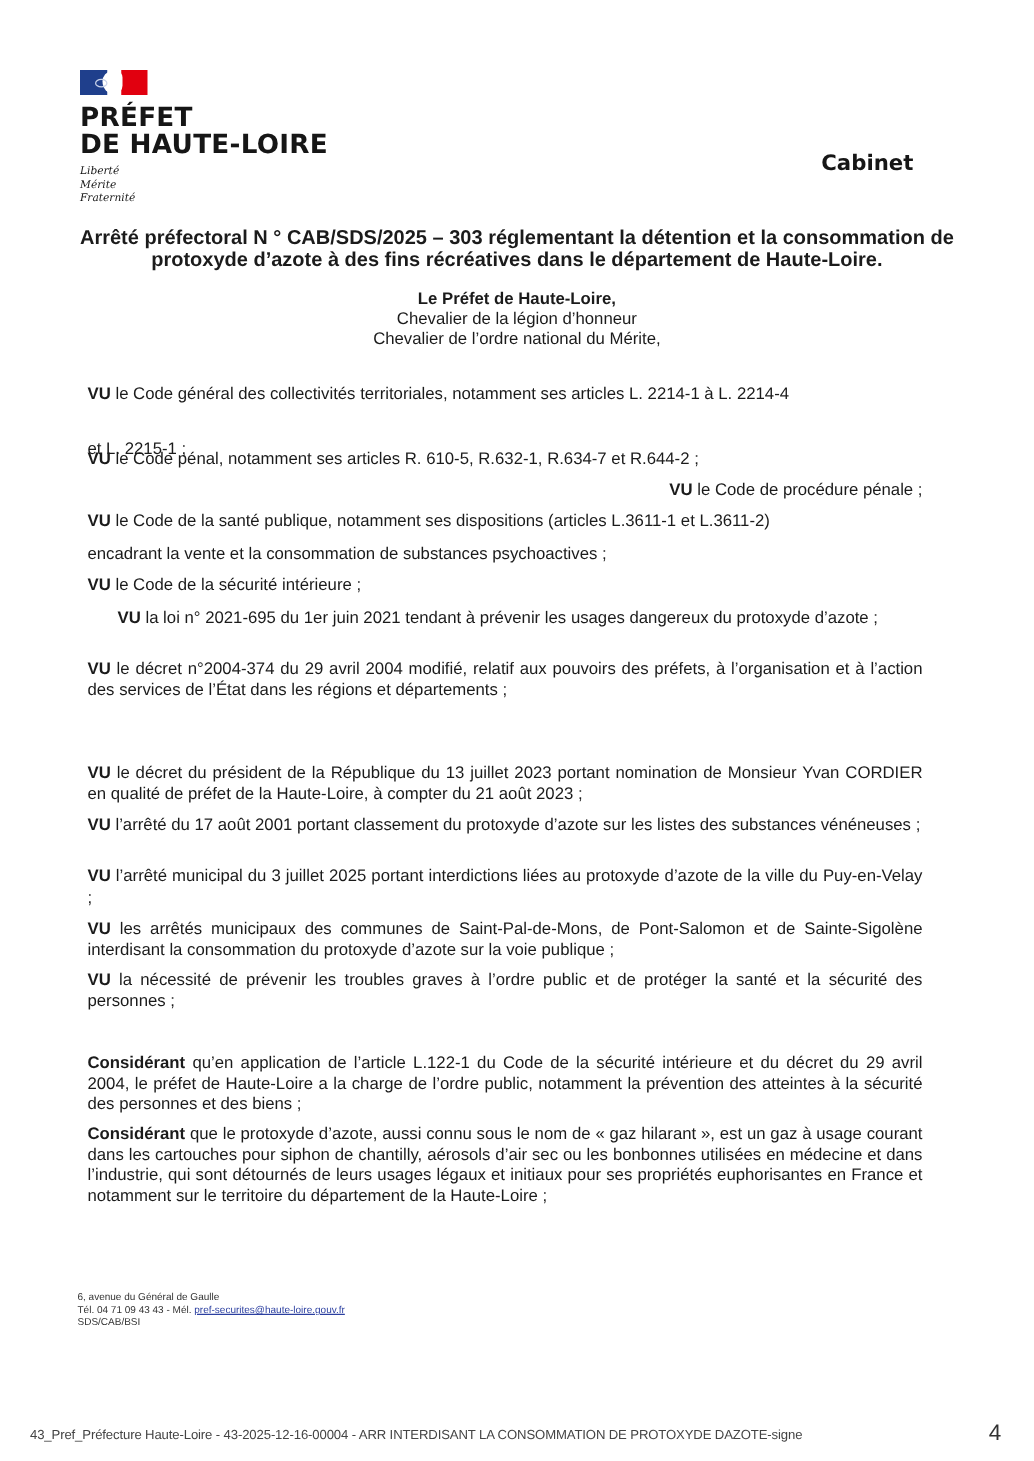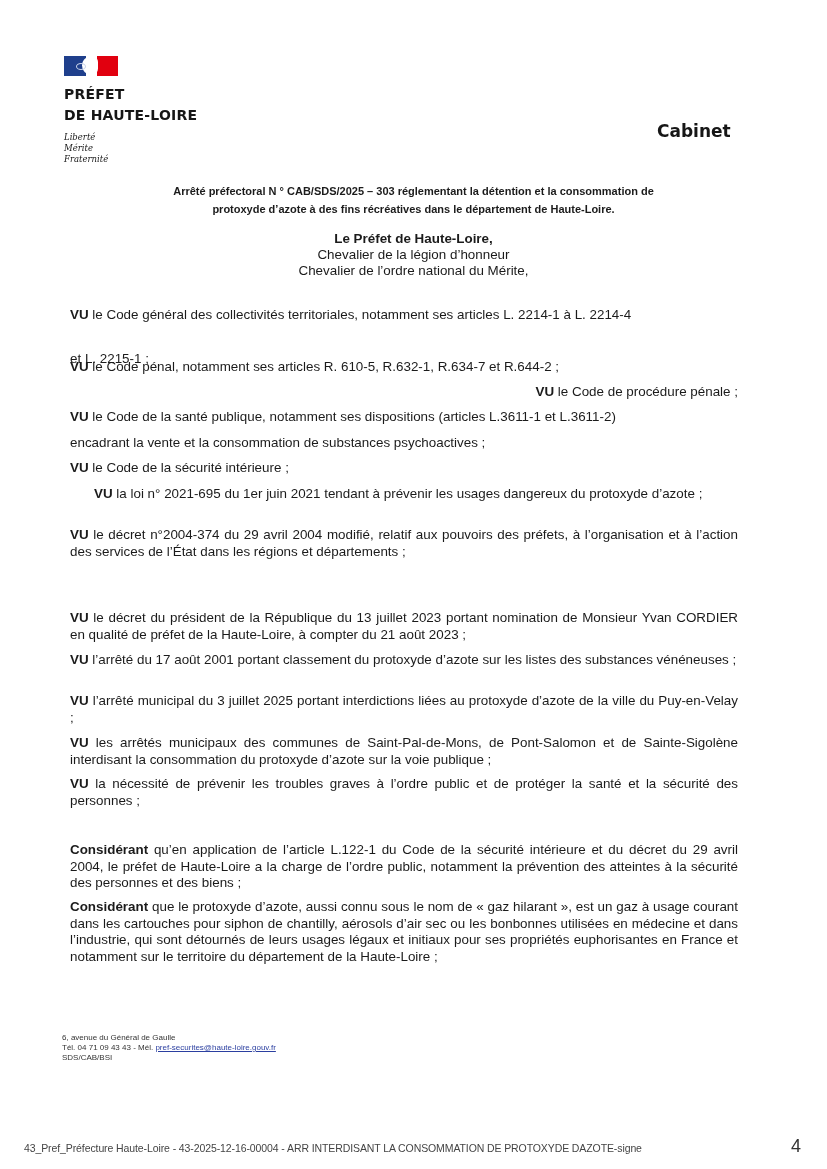--- a/index.html
+++ b/index.html
@@ -7,26 +7,26 @@
     .page { position: absolute; left: 0; top: 0; width: 827px; height: 1169px; }
 
     
     .logo { position: absolute; left: 64px; top: 56px; }
     .flag { width: 54px; height: 20px; position: relative; }
     .flag .blue { position: absolute; left: 0; top: 0; width: 22px; height: 20px; background: #1f3f8c; }
     .flag .white { position: absolute; left: 22px; top: 0; width: 11px; height: 20px; background: #ffffff; }
     .flag .red { position: absolute; left: 33px; top: 0; width: 21px; height: 20px; background: #e1000f; }
     .flag .profile { position: absolute; left: 18px; top: 1px; width: 16px; height: 18px; background: #ffffff; border-radius: 50% 30% 40% 60%; }
     .flag .profile-mark { position: absolute; left: 12px; top: 7px; width: 8px; height: 5px; border: 1px solid #c9d3ea; border-radius: 50%; }
-    .marianne-title { margin-top: 8px; font-family: "DejaVu Sans", sans-serif; font-weight: bold; font-size: 14px; line-height: 21px; letter-spacing: 0.2px; color: #161616; }
+    .marianne-title { margin-top: 8px; font-family: "DejaVu Sans", sans-serif; font-weight: bold; font-size: 21px; line-height: 21px; letter-spacing: 0.2px; color: #161616; }
     .motto { margin-top: 6px; font-family: "DejaVu Serif", serif; font-style: italic; font-size: 8.5px; line-height: 11px; color: #161616; }
 
     .cabinet { position: absolute; left: 657px; top: 121px; font-family: "DejaVu Sans", sans-serif; font-weight: bold; font-size: 17px; color: #161616; }
 
-    .doc-title { position: absolute; left: 60px; top: 182px; width: 707px; text-align: center; font-weight: bold; font-size: 11px; line-height: 18px; }
+    .doc-title { position: absolute; left: 60px; top: 182px; width: 707px; text-align: center; font-weight: bold; font-size: 16px; line-height: 18px; }
 
     .prefect-block { position: absolute; left: 60px; top: 231px; width: 707px; text-align: center; font-size: 13.4px; line-height: 16px; }
     .prefect-block .name { font-weight: bold; }
 
     .body { position: absolute; left: 70px; width: 668px; font-size: 13.4px; line-height: 16.5px; text-align: justify; }
     .body p { margin: 0; }
     .body b { font-weight: bold; }
 
     .addr { position: absolute; left: 62px; top: 1033px; font-size: 8px; line-height: 10px; color: #333; }
     .addr .email { color: #2b3fa0; text-decoration: underline; }

